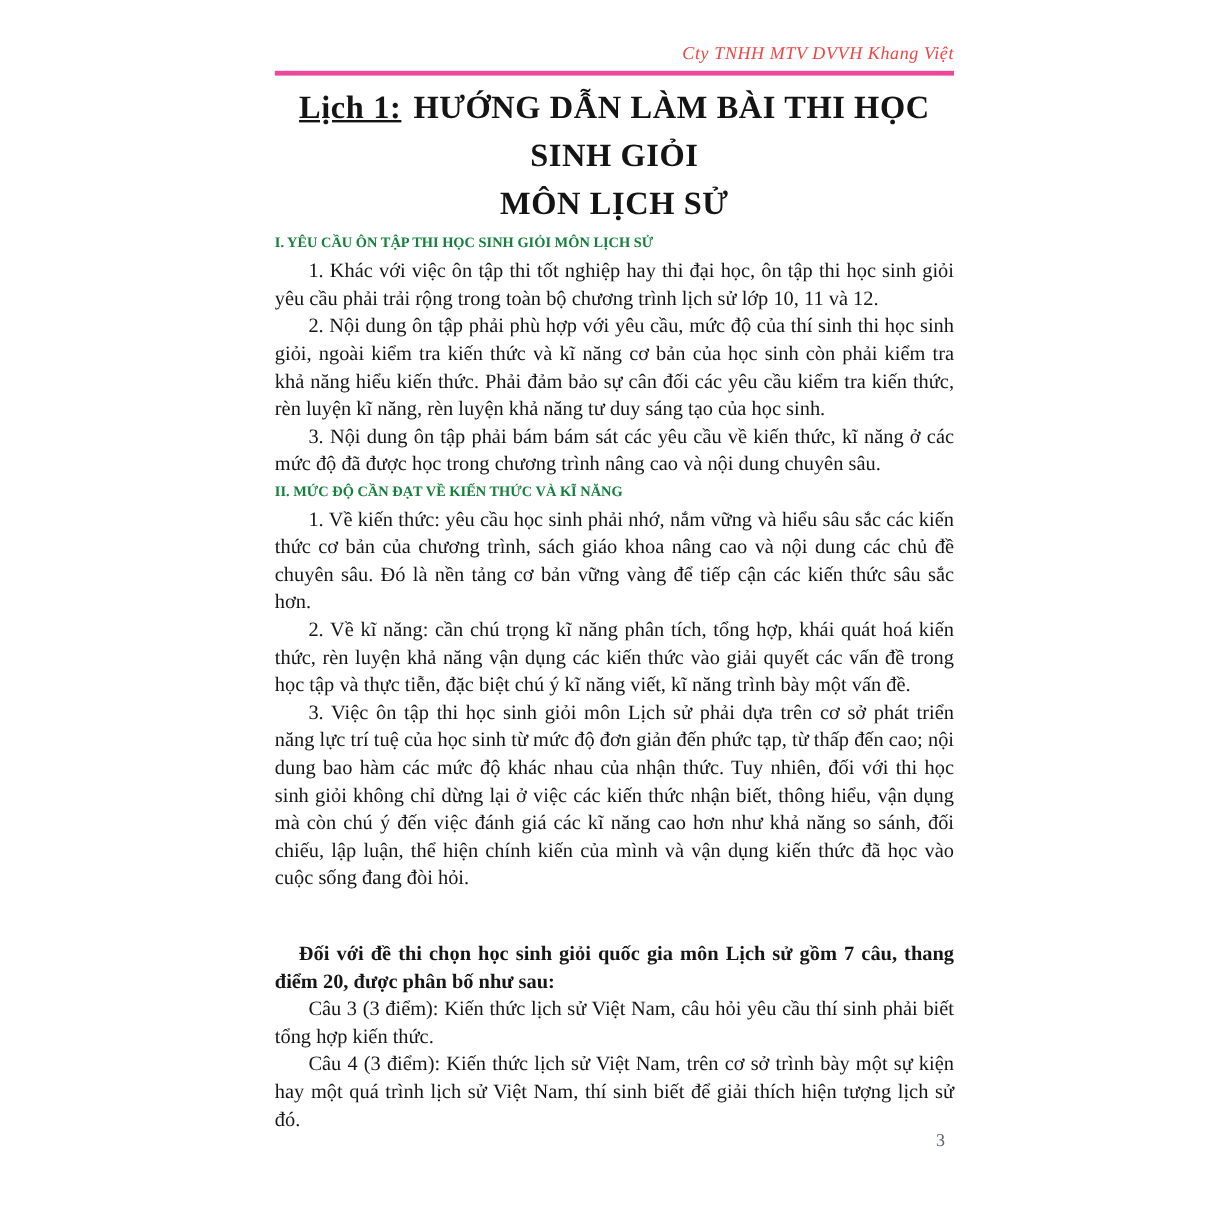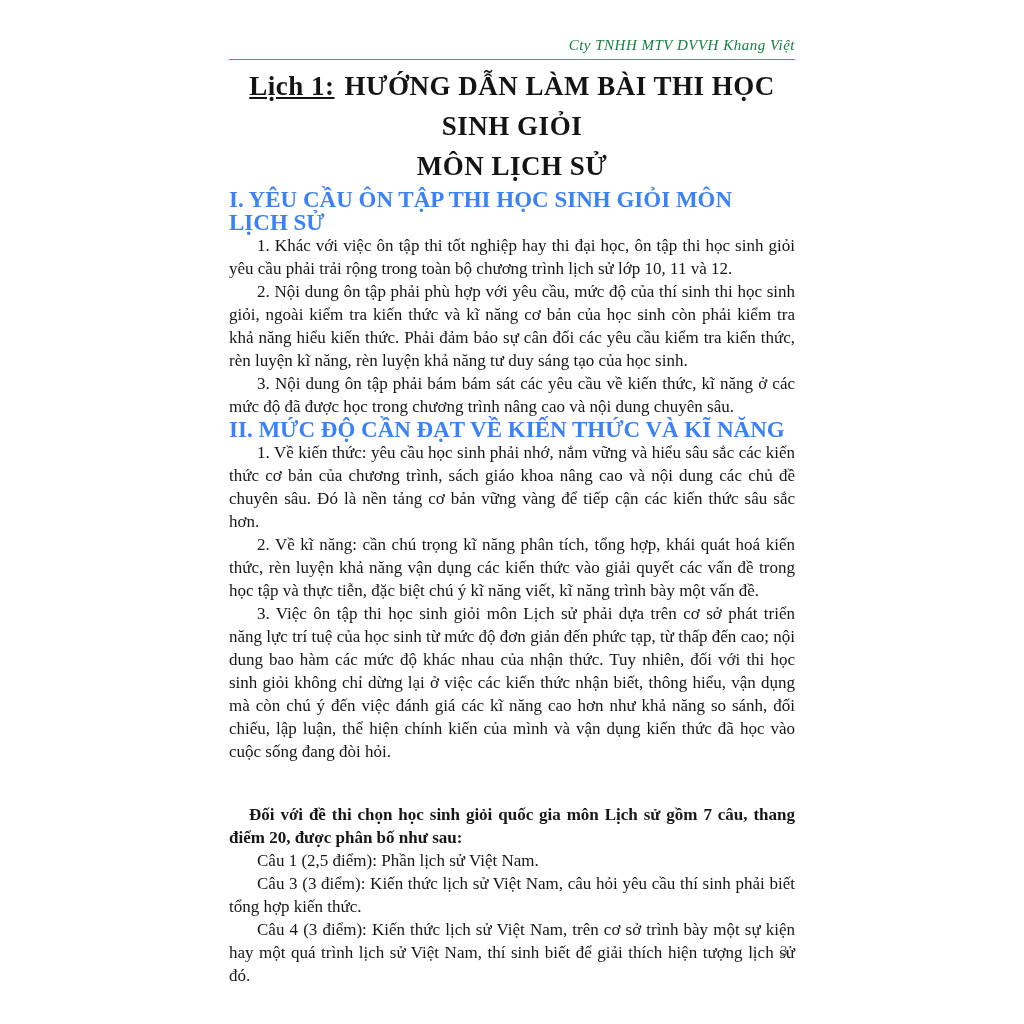--- a/index.html
+++ b/index.html
@@ -22,45 +22,45 @@
     left: 229px;
     top: 36px;
     width: 566px;
     color: #161616;
   }
   .running-header {
     text-align: right;
     font-style: italic;
     font-size: 15px;
     line-height: 18px;
-    color: #15803d;
+    color: #ef4444;
     letter-spacing: 0.5px;
     padding-bottom: 5px;
-    border-bottom: 1px solid #ec4899;
+    border-bottom: 4px solid #ec4899;
   }
   h1.title {
     margin: 6px 0 2px 0;
     font-size: 27px;
     line-height: 40px;
     font-weight: bold;
     text-align: center;
     color: #141414;
     letter-spacing: 0.5px;
   }
   h1.title .t-line { display: block; }
   h1.title .part {
     text-decoration: underline;
     margin-right: 10px;
   }
   h2.sec-heading {
     margin: 0;
-    font-size: 23px;
+    font-size: 12px;
     line-height: 23px;
     font-weight: bold;
-    color: #3b82f6;
+    color: #15803d;
   }
   p.body-par {
     margin: 0;
     font-size: 17px;
     line-height: 23px;
     text-align: justify;
     text-indent: 28px;
     color: #161616;
   }
   p.bold-par {
@@ -96,20 +96,19 @@
     <p class="body-par">1. Khác với việc ôn tập thi tốt nghiệp hay thi đại học, ôn tập thi học sinh giỏi yêu cầu phải trải rộng trong toàn bộ chương trình lịch sử lớp 10, 11 và 12.</p>
     <p class="body-par">2. Nội dung ôn tập phải phù hợp với yêu cầu, mức độ của thí sinh thi học sinh giỏi, ngoài kiểm tra kiến thức và kĩ năng cơ bản của học sinh còn phải kiểm tra khả năng hiểu kiến thức. Phải đảm bảo sự cân đối các yêu cầu kiểm tra kiến thức, rèn luyện kĩ năng, rèn luyện khả năng tư duy sáng tạo của học sinh.</p>
     <p class="body-par">3. Nội dung ôn tập phải bám bám sát các yêu cầu về kiến thức, kĩ năng ở các mức độ đã được học trong chương trình nâng cao và nội dung chuyên sâu.</p>
 
     <h2 class="sec-heading">II. MỨC ĐỘ CẦN ĐẠT VỀ KIẾN THỨC VÀ KĨ NĂNG</h2>
     <p class="body-par">1. Về kiến thức: yêu cầu học sinh phải nhớ, nắm vững và hiểu sâu sắc các kiến thức cơ bản của chương trình, sách giáo khoa nâng cao và nội dung các chủ đề chuyên sâu. Đó là nền tảng cơ bản vững vàng để tiếp cận các kiến thức sâu sắc hơn.</p>
     <p class="body-par">2. Về kĩ năng: cần chú trọng kĩ năng phân tích, tổng hợp, khái quát hoá kiến thức, rèn luyện khả năng vận dụng các kiến thức vào giải quyết các vấn đề trong học tập và thực tiễn, đặc biệt chú ý kĩ năng viết, kĩ năng trình bày một vấn đề.</p>
     <p class="body-par">3. Việc ôn tập thi học sinh giỏi môn Lịch sử phải dựa trên cơ sở phát triển năng lực trí tuệ của học sinh từ mức độ đơn giản đến phức tạp, từ thấp đến cao; nội dung bao hàm các mức độ khác nhau của nhận thức. Tuy nhiên, đối với thi học sinh giỏi không chỉ dừng lại ở việc các kiến thức nhận biết, thông hiểu, vận dụng mà còn chú ý đến việc đánh giá các kĩ năng cao hơn như khả năng so sánh, đối chiếu, lập luận, thể hiện chính kiến của mình và vận dụng kiến thức đã học vào cuộc sống đang đòi hỏi.</p>
 
     <p class="body-par bold-par">Đối với đề thi chọn học sinh giỏi quốc gia môn Lịch sử gồm 7 câu, thang điểm 20, được phân bố như sau:</p>
-    <p class="body-par">Câu 1 (2,5 điểm): Phần lịch sử Việt Nam.</p>
     <p class="body-par">Câu 3 (3 điểm): Kiến thức lịch sử Việt Nam, câu hỏi yêu cầu thí sinh phải biết tổng hợp kiến thức.</p>
     <p class="body-par">Câu 4 (3 điểm): Kiến thức lịch sử Việt Nam, trên cơ sở trình bày một sự kiện hay một quá trình lịch sử Việt Nam, thí sinh biết để giải thích hiện tượng lịch sử đó.</p>
 
   </div>
 
   <div class="page-number">3</div>
 </div>
 
 </body></html>

